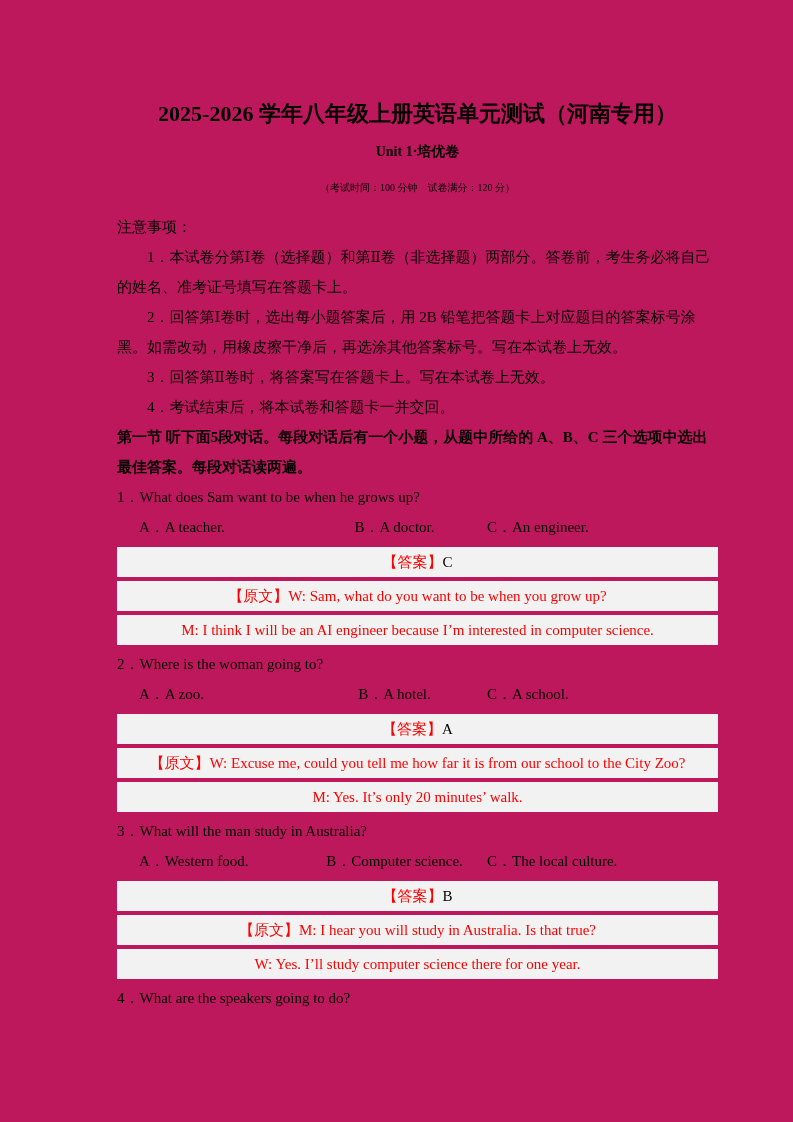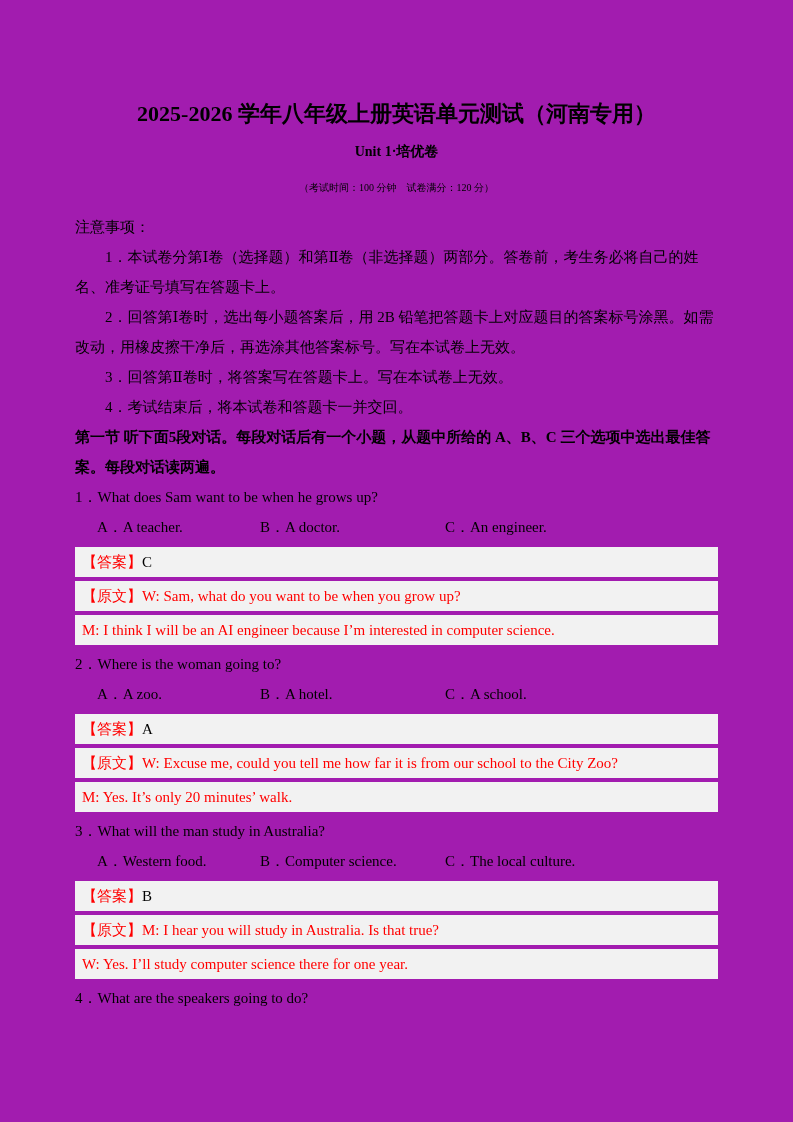--- a/index.html
+++ b/index.html
@@ -2,22 +2,22 @@
 <html><head>
 <meta charset="utf-8">
 <style>
   * { margin: 0; padding: 0; box-sizing: border-box; }
   html, body { background: #ffffff; }
   .page {
     position: relative;
     width: 793px;
     height: 1122px;
     margin: 0 auto;
-    background: #a21caf;
-    padding: 100px 75px 30px 75px;
+    background: #be185d;
+    padding: 100px 75px 30px 117px;
     font-family: "Liberation Serif", "DejaVu Serif", serif;
     font-size: 15px;
     color: #000000;
     overflow: hidden;
   }
   .title {
     text-align: center;
     font-size: 22px;
     font-weight: bold;
     line-height: 28px;
@@ -48,23 +48,23 @@
     line-height: 30px;
   }
   .stem { line-height: 30px; margin-top: 0; }
   .options {
     display: flex;
     padding-left: 22px;
     line-height: 30px;
   }
   .opt { display: block; white-space: nowrap; }
   .opt-0 { width: 163px; }
-  .opt-1 { width: 185px; }
+  .opt-1 { width: 185px; text-align: center; }
   .opt-2 { flex: 1; }
-  .answer-block { margin-top: 5px; margin-bottom: 4px; }
+  .answer-block { margin-top: 5px; margin-bottom: 4px; text-align: center; }
   .ans-line {
     background: #F2F2F2;
     padding: 4px 7px;
     line-height: 22px;
     margin-bottom: 4px;
   }
   .red { color: #FF0000; }
 </style>
 </head>
 <body>

